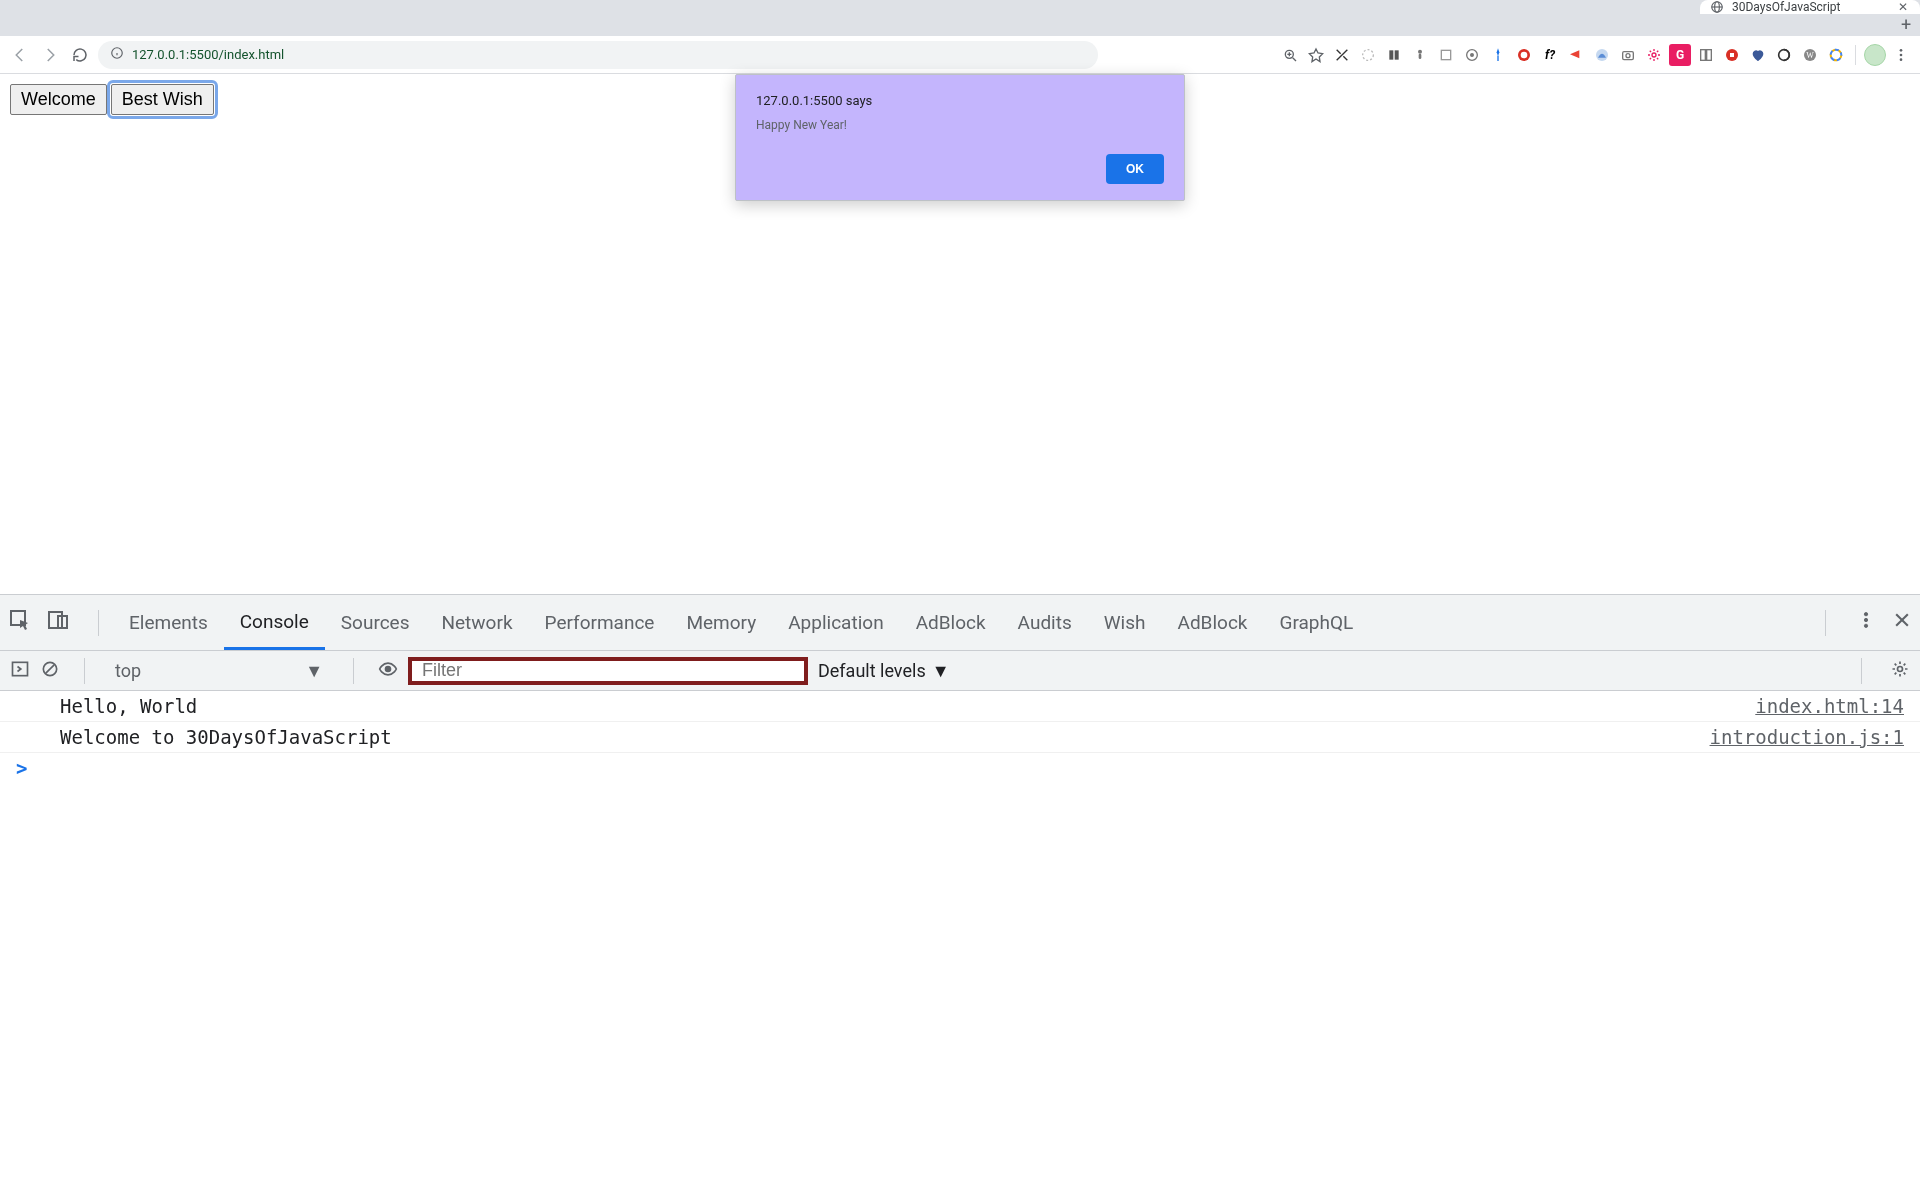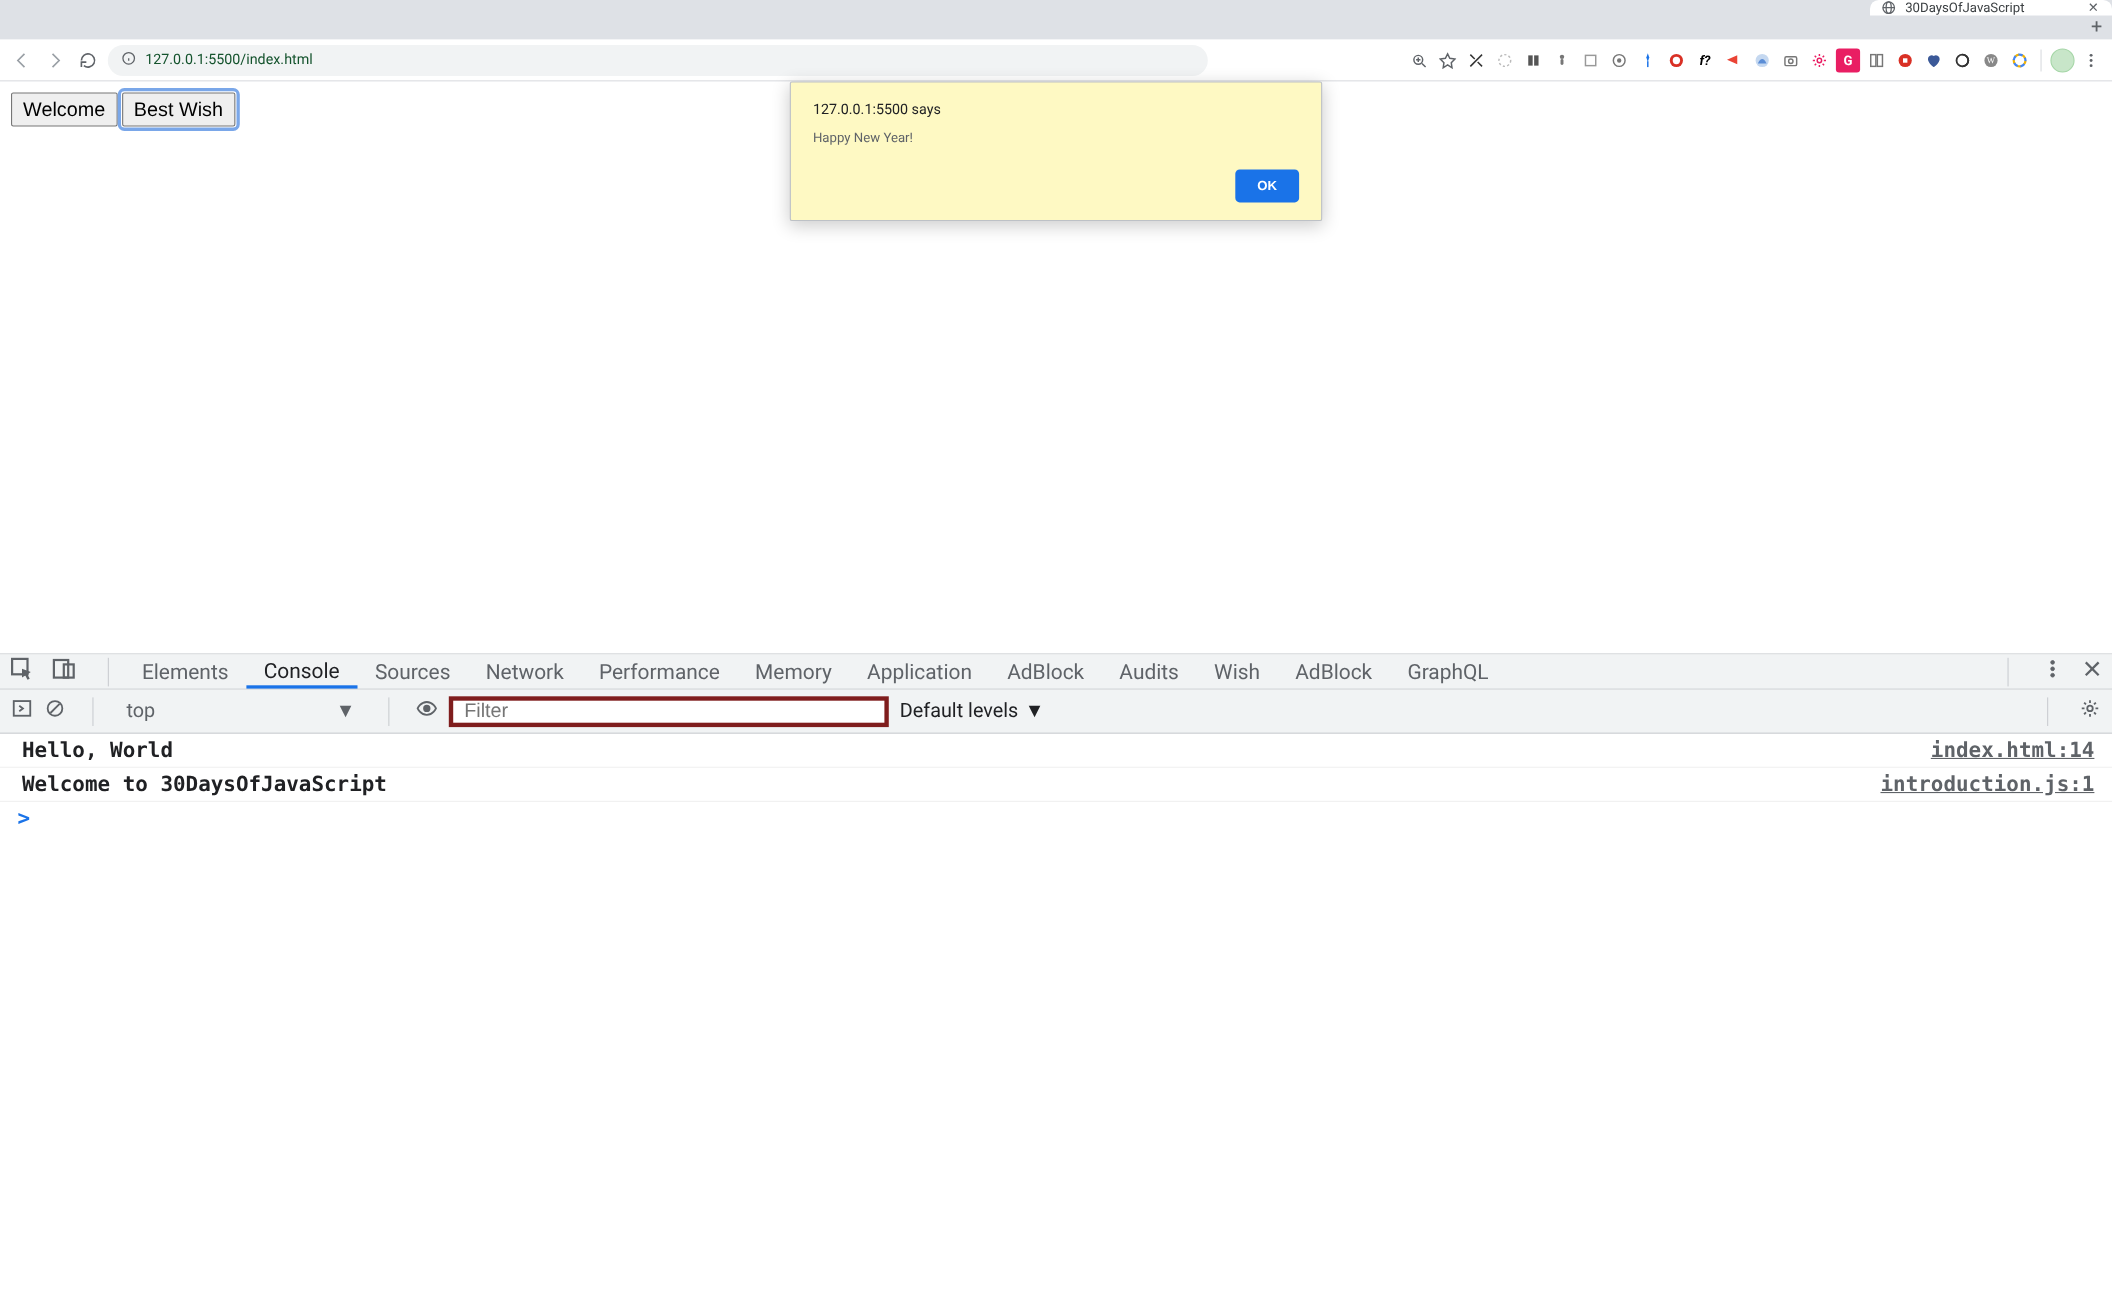--- a/index.html
+++ b/index.html
@@ -51,40 +51,40 @@
     font-family: Arial, sans-serif; font-size:18px; padding:4px 10px;
     background:#efefef; border:1px solid #767676; border-radius:2px;
   }
   .page-btn.focused {
     outline: 3px solid #7aa7e9; outline-offset: 1px;
   }
 
   
   .alert {
     position:absolute; top:0; left:50%; transform:translateX(-50%);
-    width: 484px; background:#fef9c3; border:1px solid #bdc1c6;
+    width: 450px; background:#c4b5fd; border:1px solid #bdc1c6;
     box-shadow: 0 4px 16px rgba(0,0,0,.2); border-radius:2px;
     padding: 18px 20px 16px 20px;
   }
   .alert-origin { font-size:13px; color:#202124; margin-bottom:10px; }
   .alert-msg { font-size:12px; color:#5f6368; margin-bottom:22px; }
   .alert-actions { display:flex; justify-content:flex-end; }
   .alert-ok {
     background:#1a73e8; color:#fff; border:none; border-radius:4px;
     font-size:12px; font-weight:600; padding:8px 20px;
   }
 
   
   .devtools {
     position:absolute; left:0; right:0; bottom:0; height: 602px;
     border-top:1px solid #cacdd1; background:#fff; display:flex; flex-direction:column;
     font-family: -apple-system, BlinkMacSystemFont, "Segoe UI", Roboto, Arial, sans-serif;
   }
   .dt-tabs {
-    height:32px; background:#f1f3f4; border-bottom:1px solid #cacdd1;
+    height:56px; background:#f1f3f4; border-bottom:1px solid #cacdd1;
     display:flex; align-items:center; padding:0 8px; font-size:19px; color:#5f6368;
   }
   .dt-pre-icons { display:flex; gap:14px; margin-right:14px; }
   .dt-pre-icons svg { width:24px; height:24px; stroke:#5f6368; }
   .vline { width:1px; height:26px; background:#cacdd1; margin:0 14px; }
   .dt-tab { padding: 0 16px; height:100%; display:flex; align-items:center; cursor:default; }
   .dt-tab.active { color:#202124; border-bottom:3px solid #1a73e8; }
   .dt-tabs-right { margin-left:auto; display:flex; align-items:center; gap:16px; }
   .dt-tabs-right svg { width:20px; height:20px; stroke:#5f6368; }
 
@@ -101,22 +101,22 @@
     background:#fff; border:4px solid #7f1d1d; height:28px; width:400px;
     font-size:18px; color:#9aa0a6; padding:0 10px;
   }
   .levels { font-size:18px; color:#202124; display:flex; align-items:center; gap:6px; }
   .dt-toolbar-right { margin-left:auto; display:flex; align-items:center; gap:14px; }
 
   .dt-console {
     flex:1; overflow:auto; font-family: Menlo, Consolas, monospace; font-size:19px;
   }
   .log-row {
-    display:flex; justify-content:space-between; padding:4px 16px 4px 20px;
-    border-bottom:1px solid #f0f0f0; color:#202124;font-weight:bold;
+    display:flex; justify-content:space-between; padding:4px 16px 4px 60px;
+    border-bottom:1px solid #f0f0f0; color:#202124;
   }
   .log-src { color:#5f6368; text-decoration:underline; }
   .prompt-row { padding:4px 16px; color:#1a73e8; font-weight:bold; }
 </style>
 </head>
 <body>
 
 <div class="tabstrip">
   <div class="tab">
     <span class="favicon">

